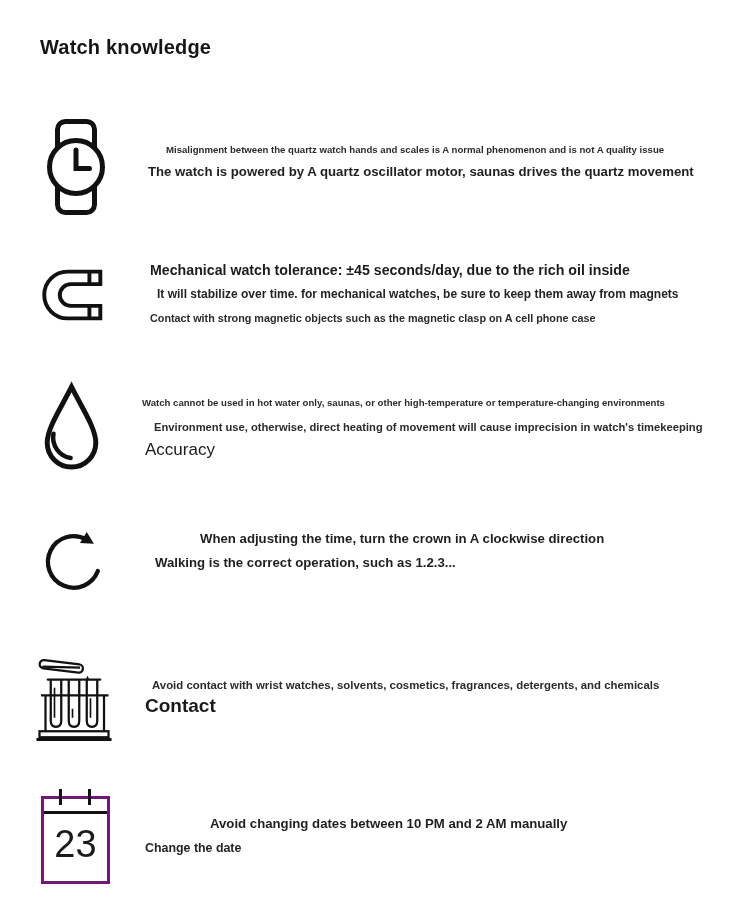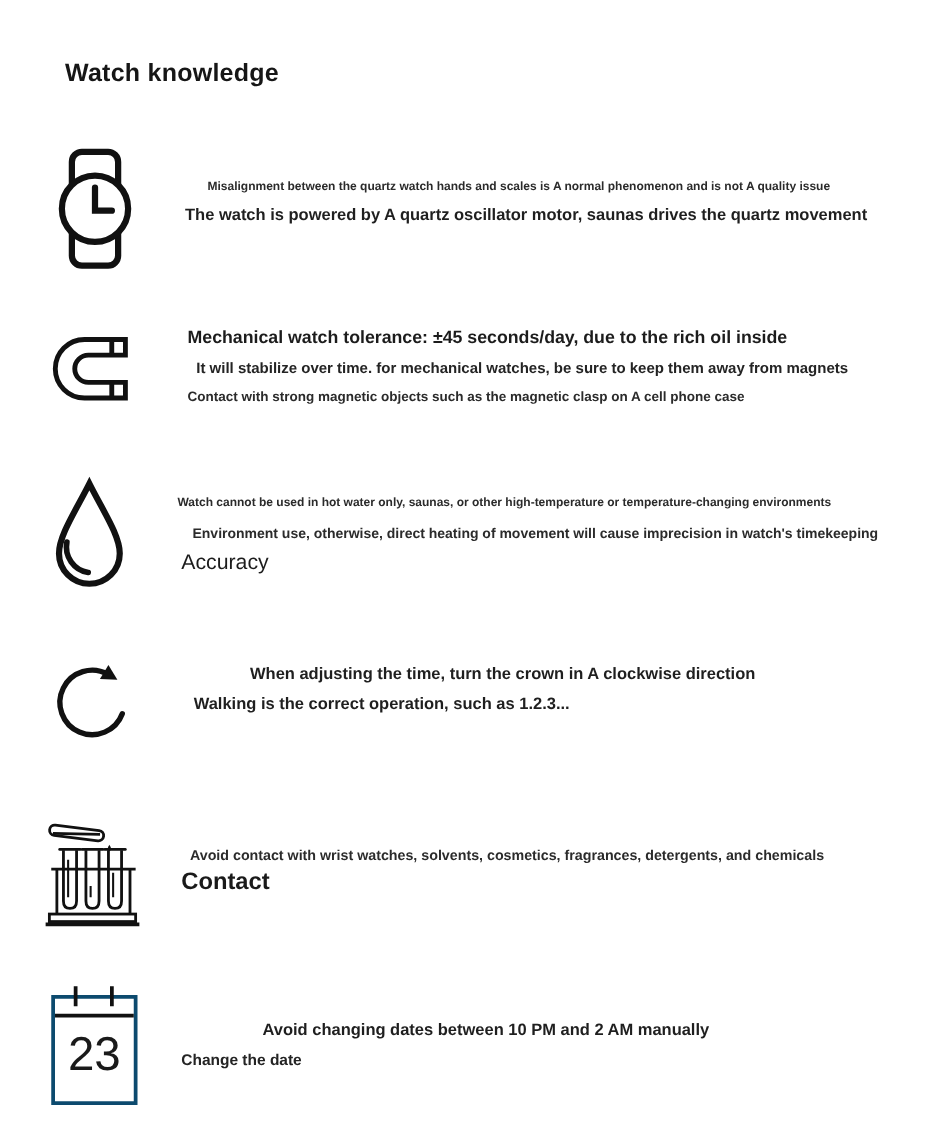--- a/index.html
+++ b/index.html
@@ -9,21 +9,21 @@
     height: 909px;
     background: #ffffff;
     font-family: "Liberation Sans", sans-serif;
     color: #222;
     overflow: hidden;
   }
   .title {
     position: absolute;
     left: 40px;
     top: 36px;
-    margin: 12px;
+    margin: 0;
     font-size: 20px;
     font-weight: 700;
     letter-spacing: 0.2px;
     color: #161616;
   }
   .section { position: absolute; left: 0; width: 750px; }
   .icon { position: absolute; }
   .icon svg { display: block; width: 100%; height: 100%; }
   .t {
     position: absolute;
@@ -37,21 +37,21 @@
   .t-md  { font-size: 12px; text-align: center; }
   .t-lg  { font-size: 13.2px; color: #1f1f1f; }
   .t-xl  { font-size: 14.2px; color: #1c1c1c; }
   .t-h   { font-size: 17px; font-weight: 400; color: #1c1c1c; }
   .t-h2  { font-size: 19px; font-weight: 700; color: #1a1a1a; }
 
   
   .calendar {
     position: absolute;
     box-sizing: border-box;
-    border: 3px solid #0c4a6e;
+    border: 3px solid #701a75;
     background: #fff;
   }
   .calendar .cal-header {
     box-sizing: border-box;
     height: 15px;
     border-bottom: 3px solid #111;
   }
   .calendar .cal-pin {
     position: absolute;
     top: -10px;

